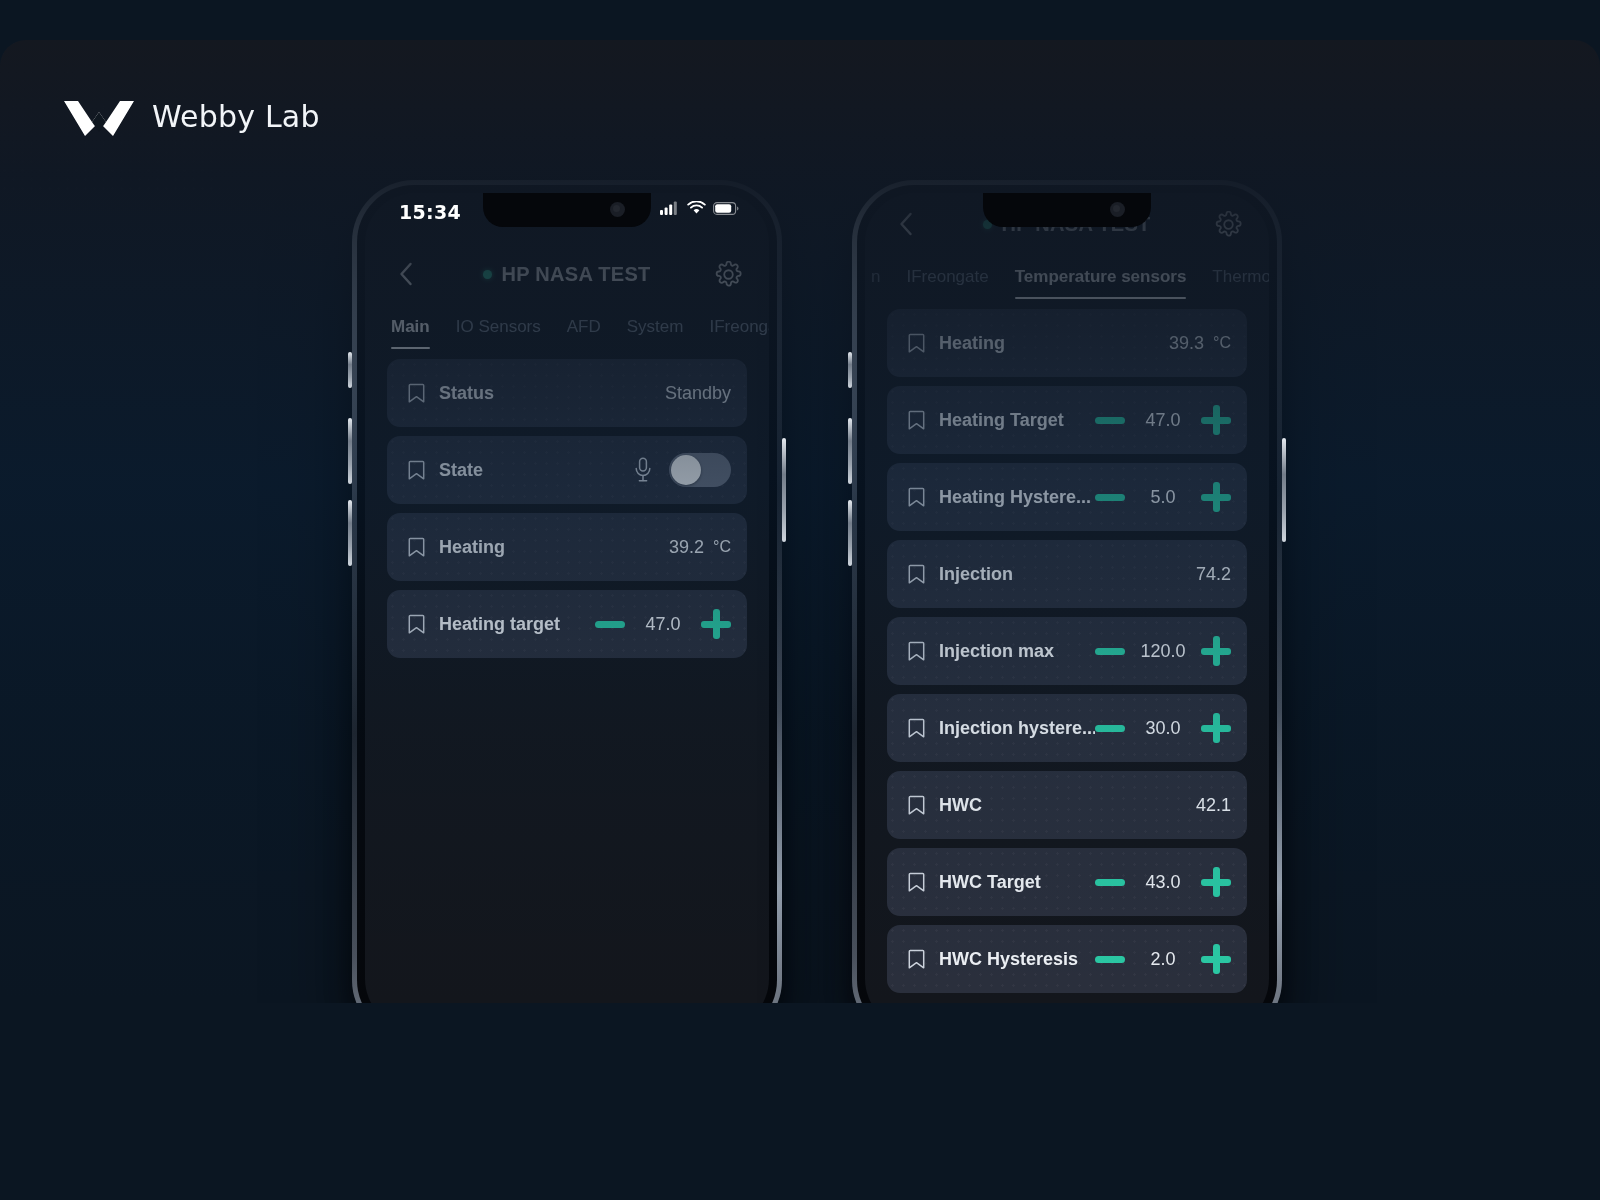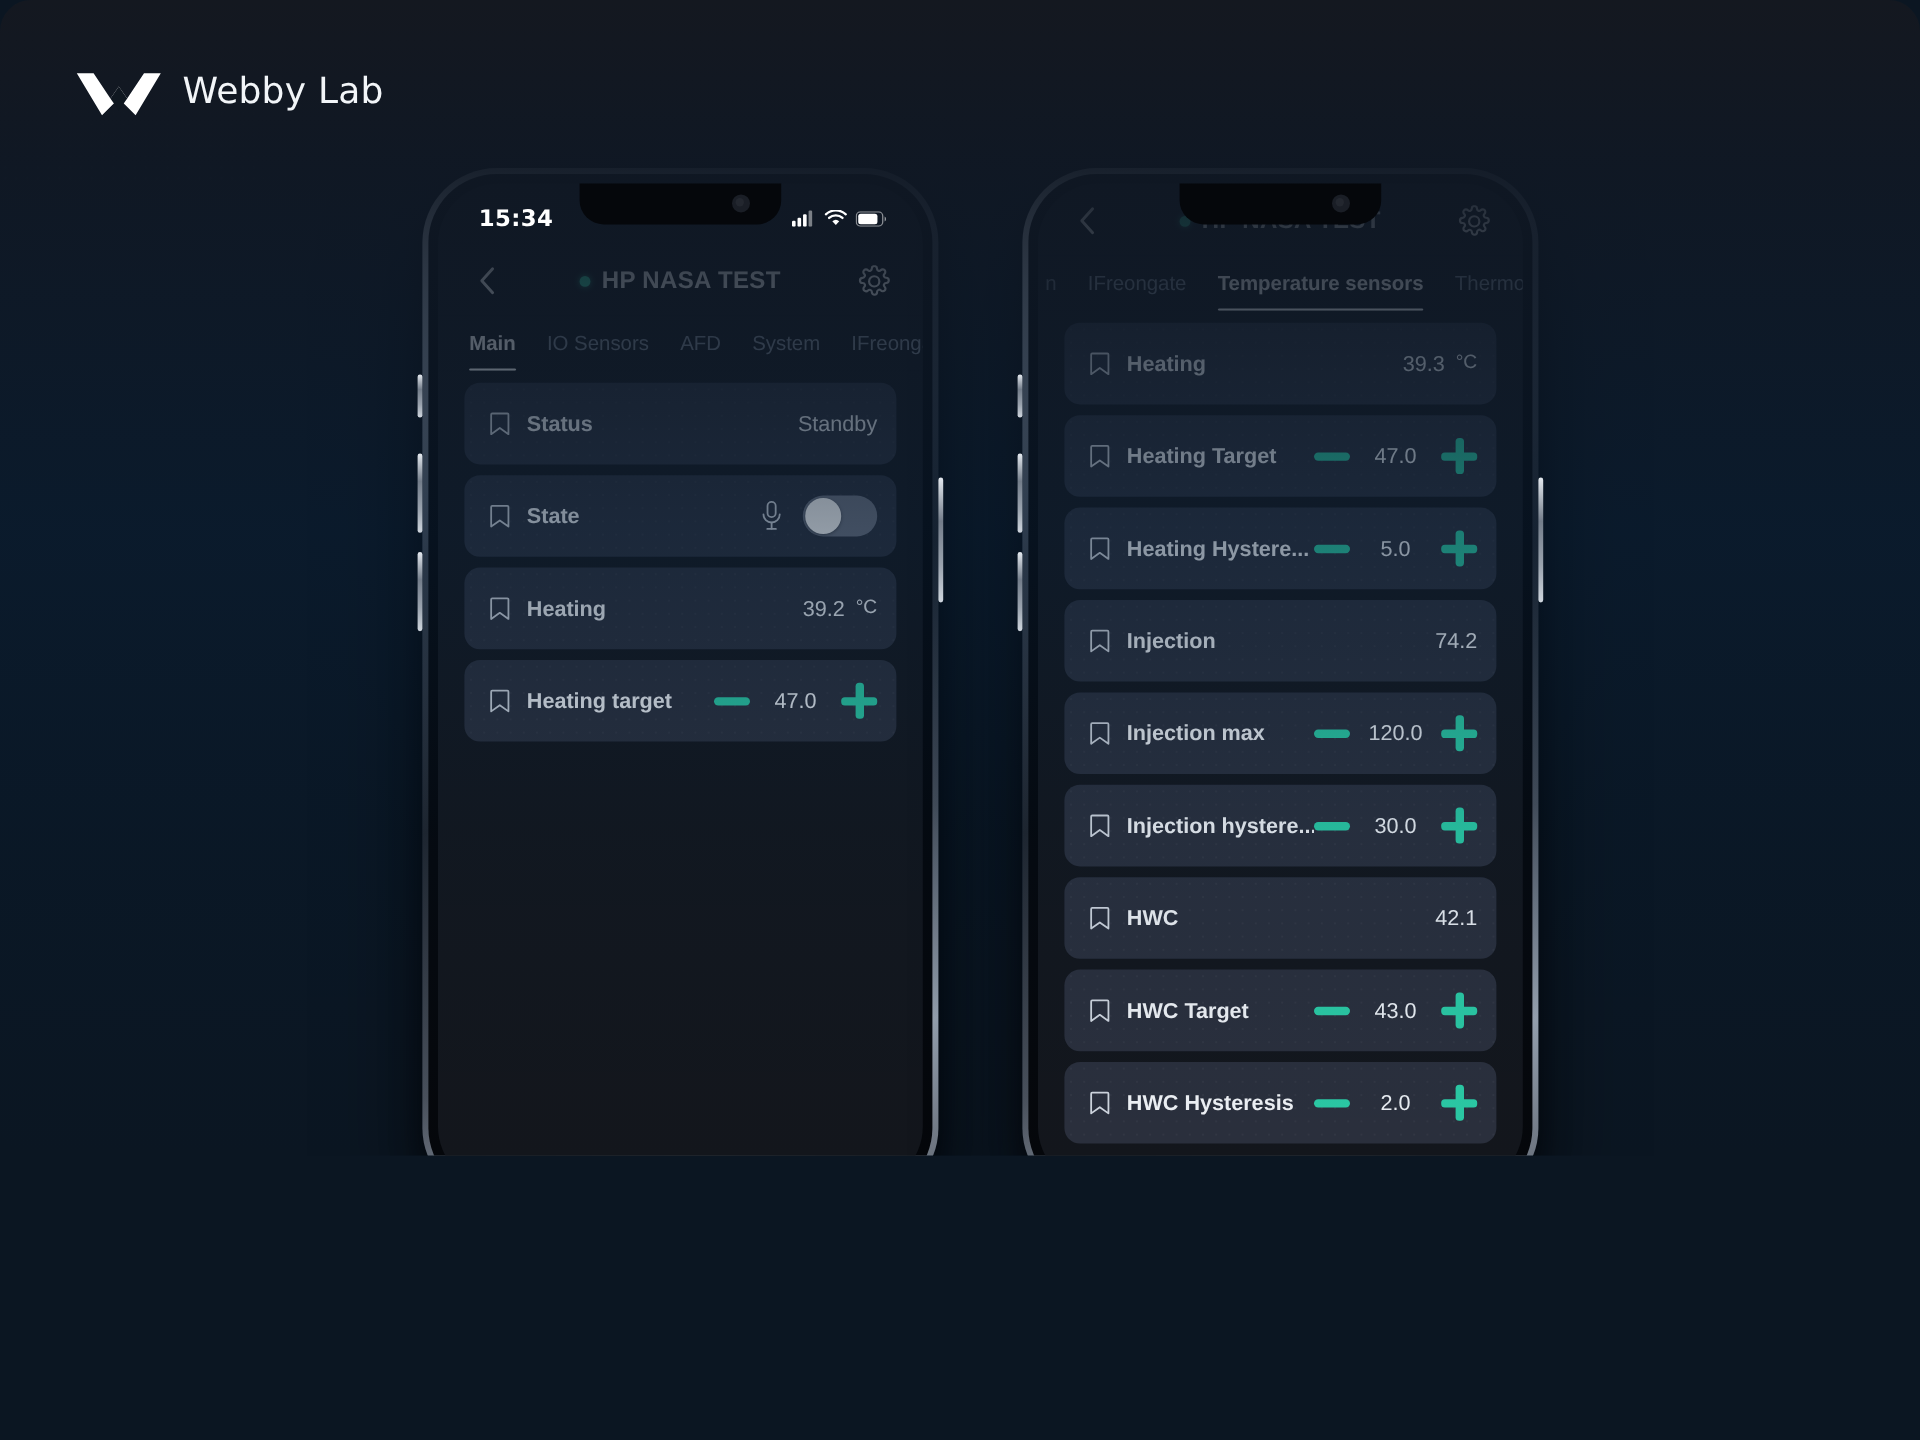--- a/index.html
+++ b/index.html
@@ -19,20 +19,21 @@
   .stage {
     position: relative;
     width: 1600px;
     height: 963px;
     border-radius: 26px;
     overflow: hidden;
     background:
       radial-gradient(120% 85% at 50% 0%, #161c26 0%, #121b28 22%, #0d2038 55%, #072games 100%),
       linear-gradient(180deg, #151a23 0%, #111a27 18%, #0c2138 48%, #052a4d 100%);
     background-blend-mode: normal;
+    margin-top: 40px;
   }
   .stage::after{
     content:"";
     position:absolute; inset:0;
     background: linear-gradient(180deg, rgba(20,24,32,1) 0%, rgba(16,24,36,0.96) 14%, rgba(10,32,56,0.45) 46%, rgba(2,40,76,0.10) 72%, rgba(0,0,0,0) 100%);
     pointer-events:none;
   }
   .bg-dot{
     position:absolute;
     left:0; top:0;
@@ -133,21 +134,21 @@
     position:absolute; left:3px; top:3px;
     width:7px;height:7px;border-radius:50%;
     background:#23272f;
   }
 
   
   .statusbar {
     position: relative;
     height: 50px;
     display: flex;
-    align-items: center;
+    align-items: flex-start;
     justify-content: space-between;
     padding: 8px 30px 0 34px;
     color: #ffffff;
     z-index: 6;
   }
   .sb-time {
     font-size: 19px;
     font-weight: 700;
     letter-spacing: 0.3px;
     font-family: "DejaVu Sans", sans-serif;

